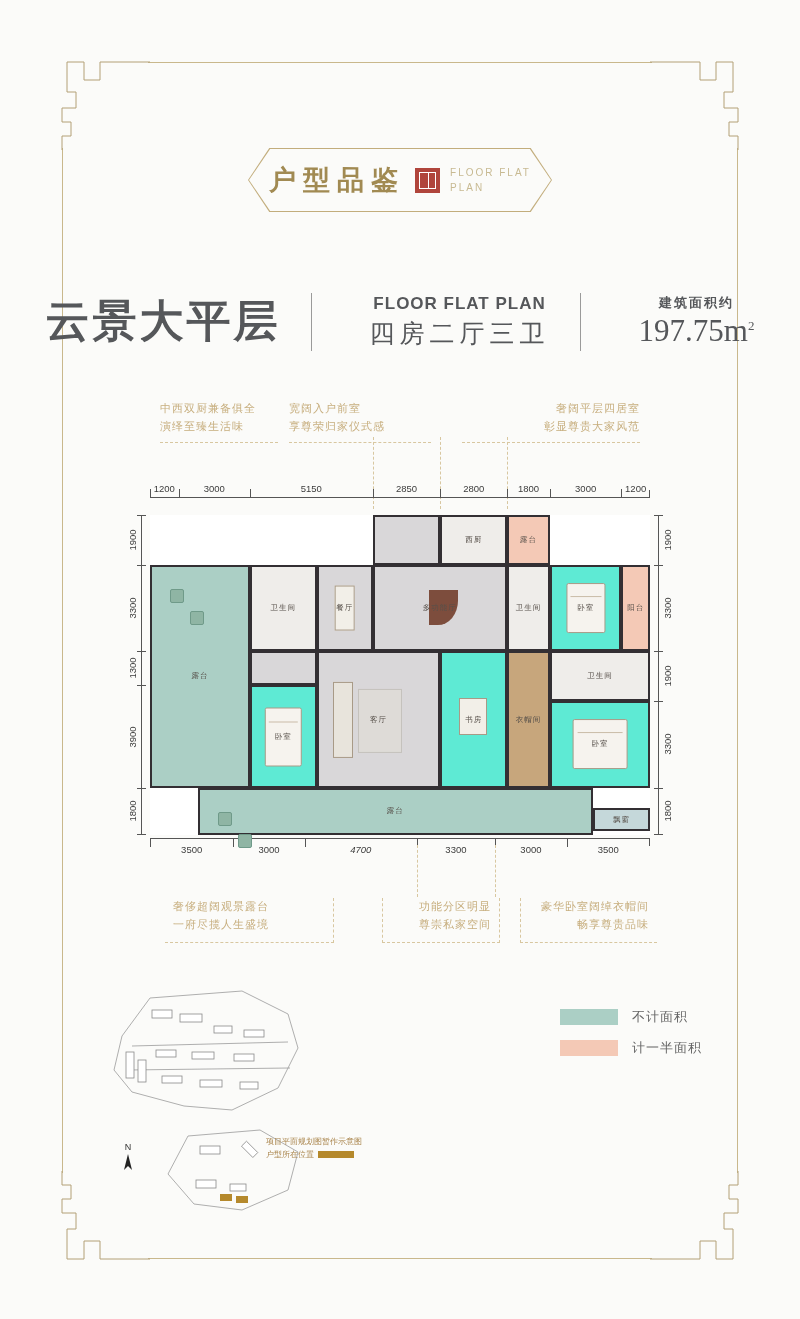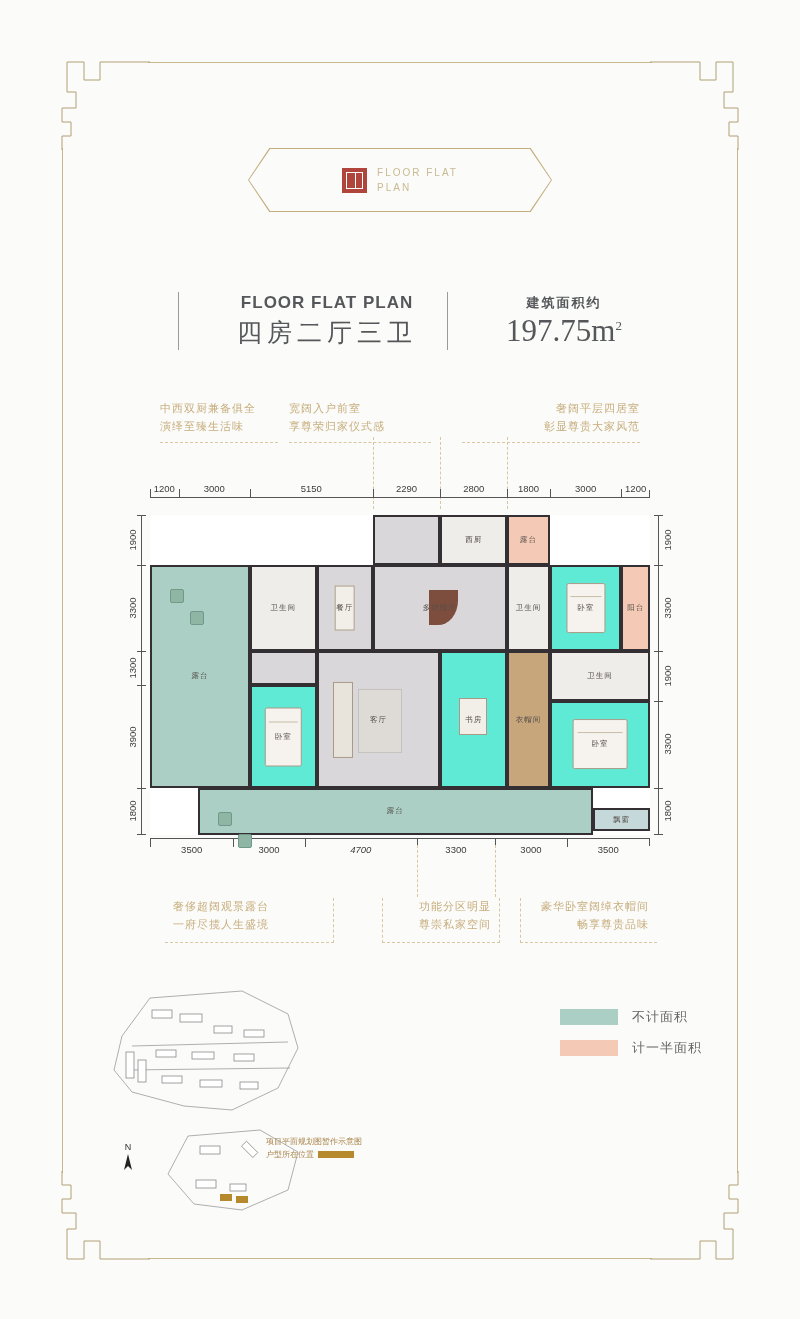--- a/index.html
+++ b/index.html
@@ -151,29 +151,31 @@
 <div class="corner c-bl"><svg viewBox="0 0 92 92">
       <polyline points="92,4 42,4 42,22 26,22 26,4 9,4 9,34 18,34 18,50 4,50 4,64 13,64 13,78 4,78 4,92" fill="none" stroke="#b3a077" stroke-width="1"></polyline>
     </svg></div>
 <div class="corner c-br"><svg viewBox="0 0 92 92">
       <polyline points="92,4 42,4 42,22 26,22 26,4 9,4 9,34 18,34 18,50 4,50 4,64 13,64 13,78 4,78 4,92" fill="none" stroke="#b3a077" stroke-width="1"></polyline>
     </svg></div>
 
 <div class="badge">
   <div class="badge-outer"></div>
   <div class="badge-inner">
+    <span class="badge-title">户型品鉴</span>
     <span class="badge-seal"></span>
     <span class="badge-sub">
       <div>FLOOR FLAT</div>
       <div>PLAN</div>
     </span>
   </div>
 </div>
 
 <div class="title-row">
+  <div class="main-title">云景大平层</div>
   <div class="vsep"></div>
   <div class="t-mid">
     <div class="plan-en">FLOOR FLAT PLAN</div>
     <div class="rooms-cn">四房二厅三卫</div>
   </div>
   <div class="vsep"></div>
   <div class="t-area">
     <div class="area-label">建筑面积约</div>
     <div class="area-value"><span>197.75m</span><sup>2</sup></div>
   </div>
@@ -199,21 +201,21 @@
     <div class="seg" style="width: 28.5714px;">
       <span>1200</span>
     </div>
     <div class="seg" style="width: 71.4286px;">
       <span>3000</span>
     </div>
     <div class="seg" style="width: 122.619px;">
       <span>5150</span>
     </div>
     <div class="seg" style="width: 67.8571px;">
-      <span>2290</span>
+      <span>2850</span>
     </div>
     <div class="seg" style="width: 66.6667px;">
       <span>2800</span>
     </div>
     <div class="seg" style="width: 42.8571px;">
       <span>1800</span>
     </div>
     <div class="seg" style="width: 71.4286px;">
       <span>3000</span>
     </div>

